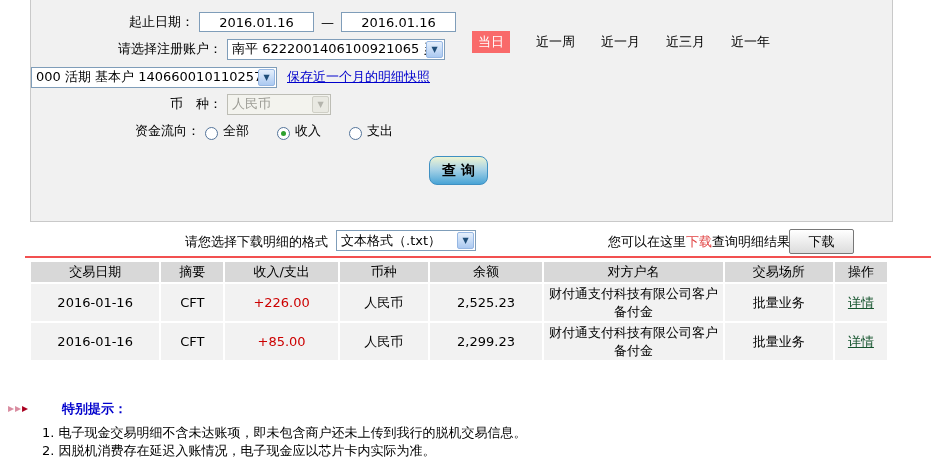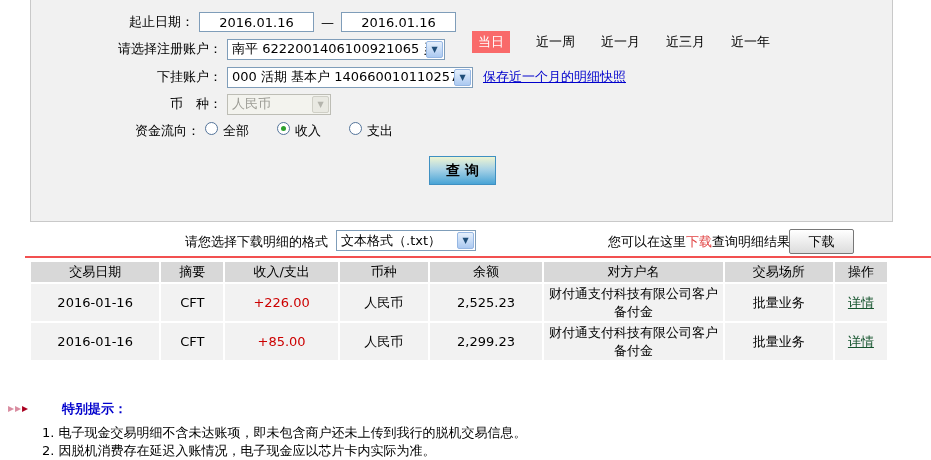--- a/index.html
+++ b/index.html
@@ -32,28 +32,28 @@
                 background:linear-gradient(#e6f0fc,#abc9f1); border:1px solid #96b7e3;
                 border-radius:2px; display:flex; align-items:center; justify-content:center;
                 font-size:8px; color:#1f4e79; }
   .xpsel.disabled { border-color:#bdbdb5; background:#f3f3ee; color:#9b9b94; cursor:default; }
   .xpsel.disabled .arr { background:#e9e9e2; border-color:#cfcfc6; color:#b4b4ac; }
 
   .w-reg { width:218px; } .w-sub { width:246px; } .w-cur { width:104px; } .w-fmt { width:140px; }
 
   .bluelink { color:#0000cc; text-decoration:underline; cursor:pointer; margin-left:10px; white-space:nowrap; }
 
-  .radio-opt { display:flex; align-items:flex-start; margin-right:28px; cursor:pointer; }
+  .radio-opt { display:flex; align-items:flex-end; margin-right:28px; cursor:pointer; }
   .radio { display:inline-block; width:13px; height:13px; border:1px solid #54749a; border-radius:50%;
            background:#fff; position:relative; margin-right:5px; flex:none; }
   .radio.checked::after { content:""; position:absolute; left:3px; top:3px; width:5px; height:5px;
            border-radius:50%; background:#2ea12e; }
 
-  .querybtn { position:absolute; left:398px; top:156px; width:67px; height:29px;
-              border:1px solid #3f90c2; border-radius:0;
+  .querybtn { position:absolute; left:398px; top:156px; width:59px; height:29px;
+              border:1px solid #3f90c2; border-radius:8px;
               background:linear-gradient(#eef4d2,#a9d3e6 45%,#49a4d6);
               font-weight:bold; font-size:14px; font-family:inherit; cursor:pointer; color:#000; }
 
   
   .dl-label { position:absolute; left:185px; top:233px; }
   .dl-sel   { position:absolute; left:336px; top:230px; }
   .dl-hint  { position:absolute; left:608px; top:233px; white-space:nowrap; }
   .dl-hint .red { color:#e04040; cursor:pointer; }
   .dl-btn   { position:absolute; left:789px; top:229px; width:65px; height:25px;
               border:1px solid #777; border-radius:2px; background:linear-gradient(#fff,#dcdcdc);
@@ -97,21 +97,20 @@
 
     <div class="frow row2">
       <span class="flabel">请选择注册账户：</span>
       <div class="xpsel w-reg">
         <span class="txt">南平 6222001406100921065 灵通卡</span>
         <span class="arr">▼</span>
       </div>
     </div>
 
     <div class="frow row3">
-      <span class="flabel">下挂账户：</span>
       <div class="xpsel w-sub">
         <span class="txt">000 活期 基本户 1406600101102571848</span>
         <span class="arr">▼</span>
       </div>
       <a class="bluelink">保存近一个月的明细快照</a>
     </div>
 
     <div class="frow row4">
       <span class="flabel">币　种：</span>
       <div class="xpsel disabled w-cur">

